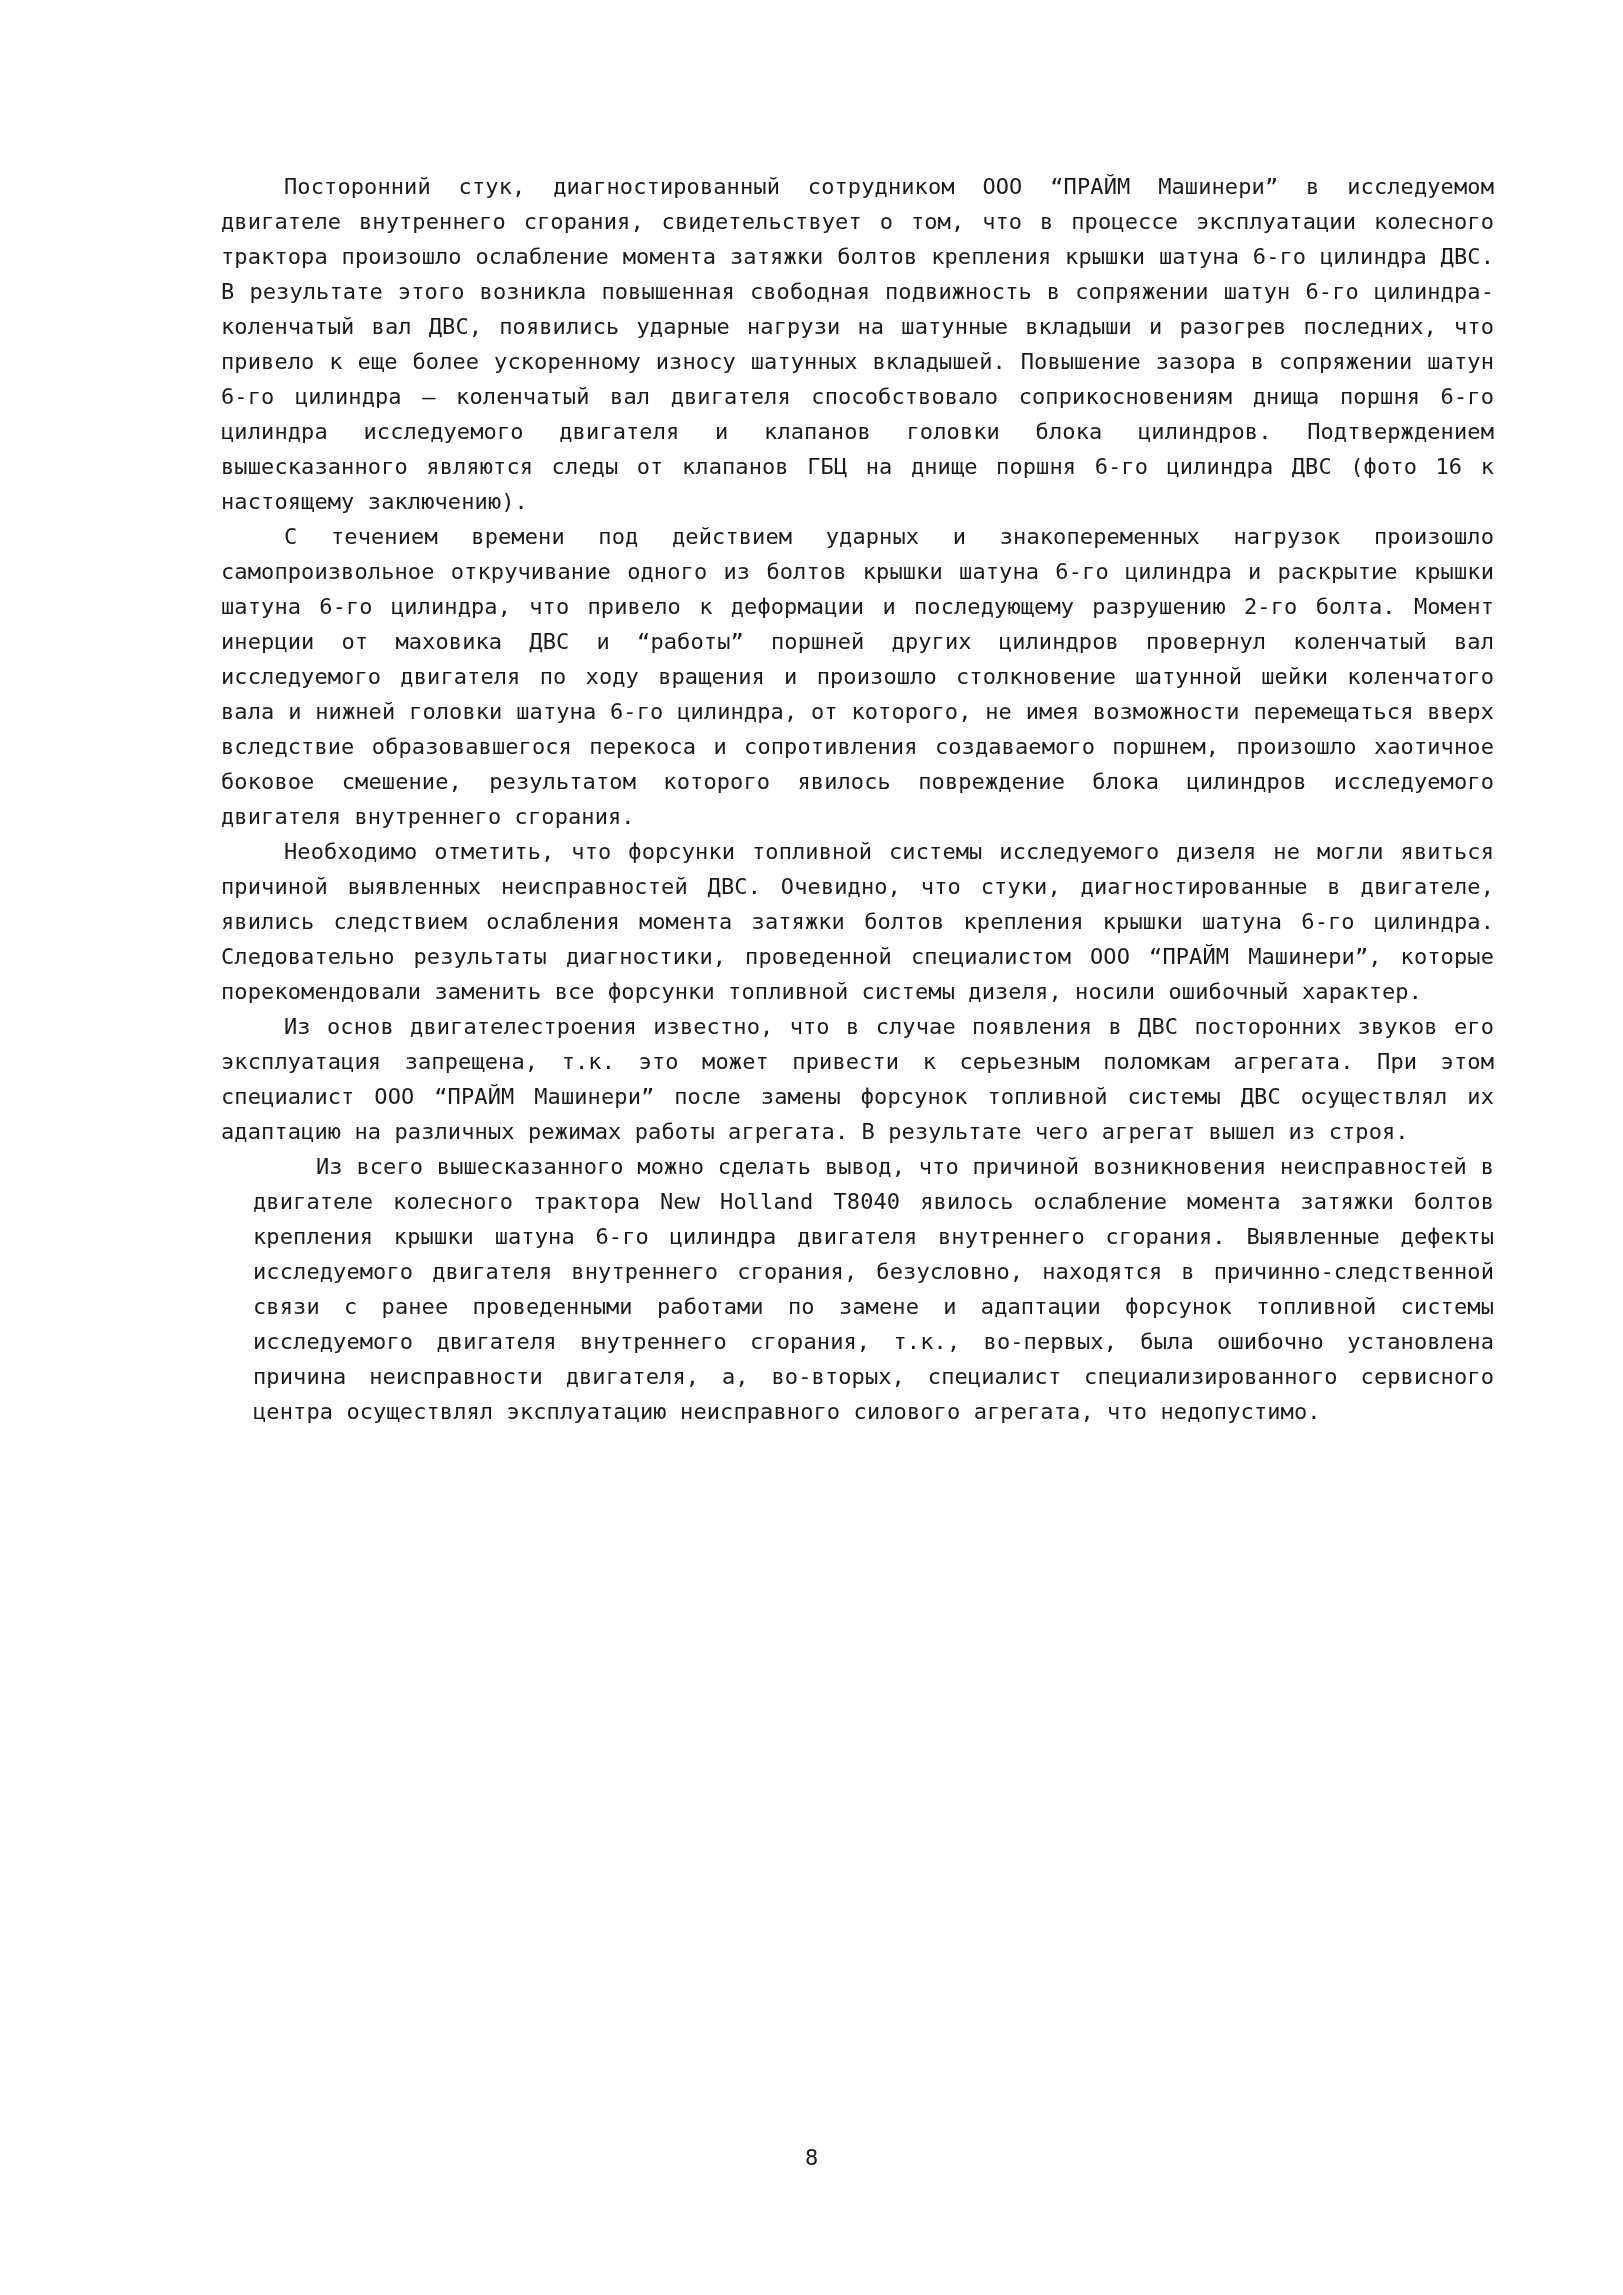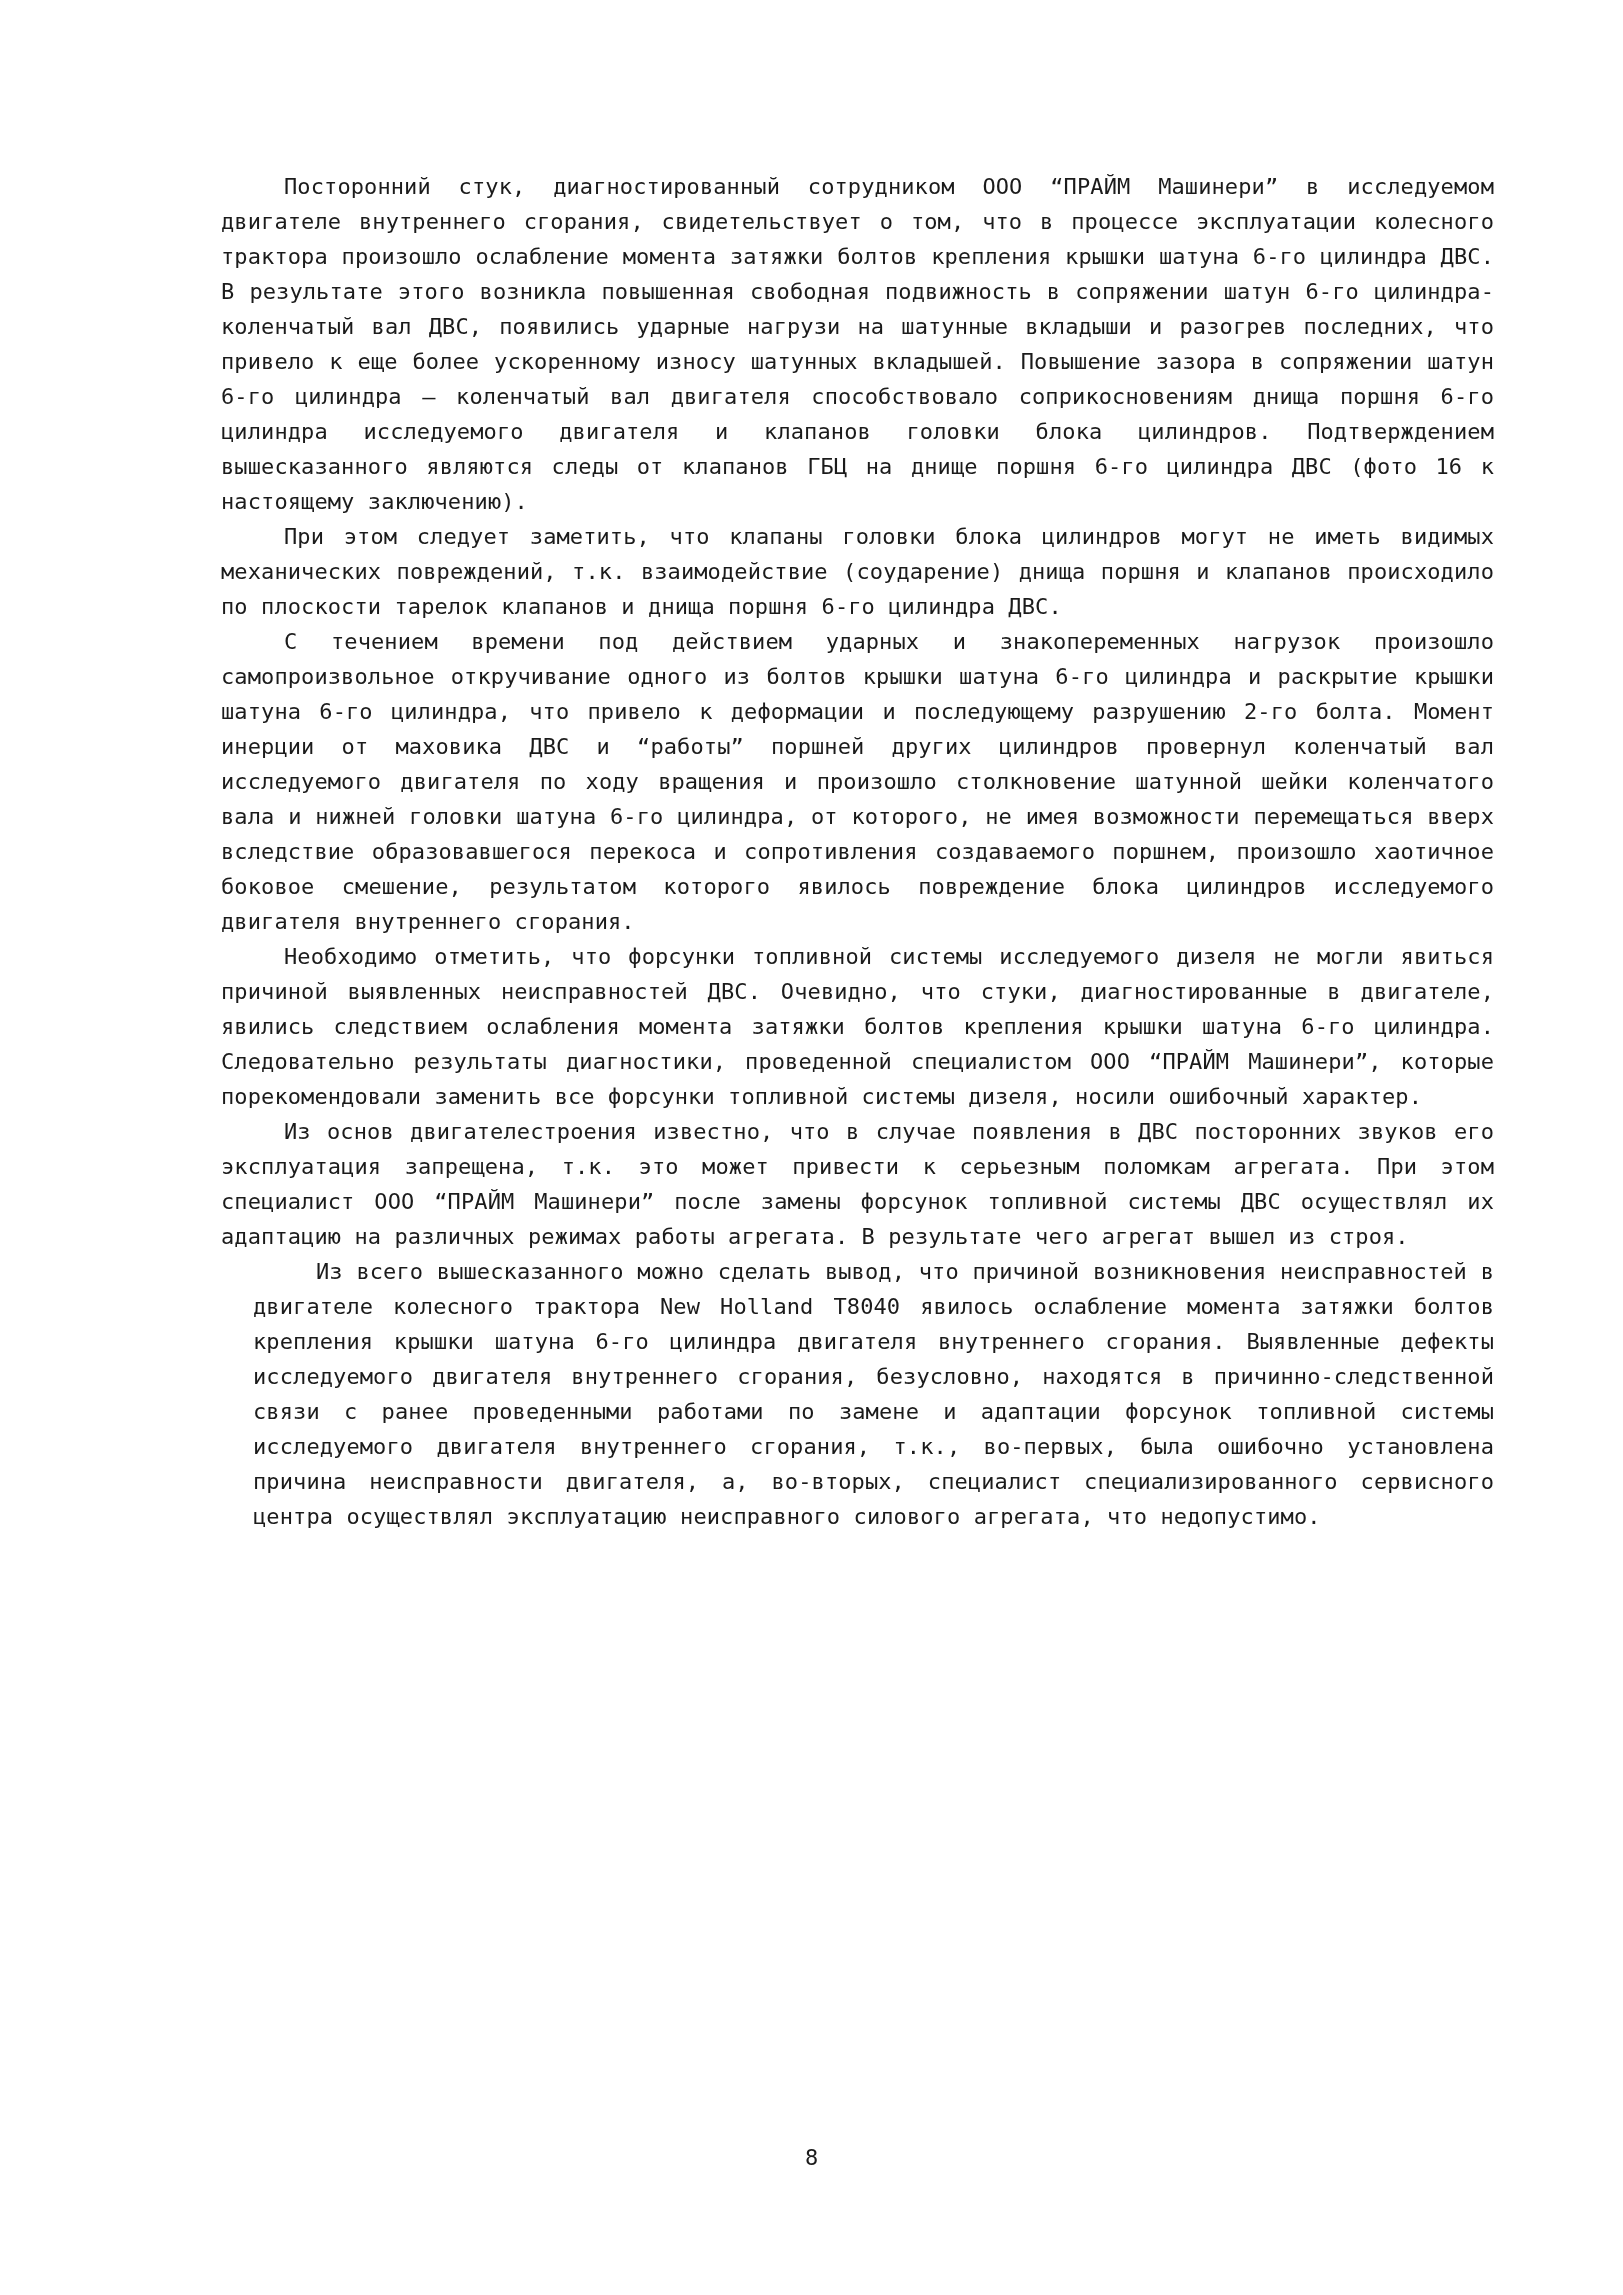--- a/index.html
+++ b/index.html
@@ -52,21 +52,20 @@
     font-size: 22px;
     color: #1b1b1b;
   }
 </style>
 </head>
 <body>
 
 <div class="page">
   <div class="body-text">
     <p class="para">Посторонний стук, диагностированный сотрудником ООО “ПРАЙМ Машинери” в исследуемом двигателе внутреннего сгорания, свидетельствует о том, что в процессе эксплуатации колесного трактора произошло ослабление момента затяжки болтов крепления крышки шатуна 6-го цилиндра ДВС. В результате этого возникла повышенная свободная подвижность в сопряжении шатун 6-го цилиндра-коленчатый вал ДВС, появились ударные нагрузи на шатунные вкладыши и разогрев последних, что привело к еще более ускоренному износу шатунных вкладышей. Повышение зазора в сопряжении шатун 6-го цилиндра – коленчатый вал двигателя способствовало соприкосновениям днища поршня 6-го цилиндра исследуемого двигателя и клапанов головки блока цилиндров. Подтверждением вышесказанного являются следы от клапанов ГБЦ на днище поршня 6-го цилиндра ДВС (фото 16 к настоящему заключению).</p>
-    <p class="para">При этом следует заметить, что клапаны головки блока цилиндров могут не иметь видимых механических повреждений, т.к. взаимодействие (соударение) днища поршня и клапанов происходило по плоскости тарелок клапанов и днища поршня 6-го цилиндра ДВС.</p>
     <p class="para">С течением времени под действием ударных и знакопеременных нагрузок произошло самопроизвольное откручивание одного из болтов крышки шатуна 6-го цилиндра и раскрытие крышки шатуна 6-го цилиндра, что привело к деформации и последующему разрушению 2-го болта. Момент инерции от маховика ДВС и “работы” поршней других цилиндров провернул коленчатый вал исследуемого двигателя по ходу вращения и произошло столкновение шатунной шейки коленчатого вала и нижней головки шатуна 6-го цилиндра, от которого, не имея возможности перемещаться вверх вследствие образовавшегося перекоса и сопротивления создаваемого поршнем, произошло хаотичное боковое смешение, результатом которого явилось повреждение блока цилиндров исследуемого двигателя внутреннего сгорания.</p>
     <p class="para">Необходимо отметить, что форсунки топливной системы исследуемого дизеля не могли явиться причиной выявленных неисправностей ДВС. Очевидно, что стуки, диагностированные в двигателе, явились следствием ослабления момента затяжки болтов крепления крышки шатуна 6-го цилиндра. Следовательно результаты диагностики, проведенной специалистом ООО “ПРАЙМ Машинери”, которые порекомендовали заменить все форсунки топливной системы дизеля, носили ошибочный характер.</p>
     <p class="para">Из основ двигателестроения известно, что в случае появления в ДВС посторонних звуков его эксплуатация запрещена, т.к. это может привести к серьезным поломкам агрегата. При этом специалист ООО “ПРАЙМ Машинери” после замены форсунок топливной системы ДВС осуществлял их адаптацию на различных режимах работы агрегата. В результате чего агрегат вышел из строя.</p>
     <p class="para">Из всего вышесказанного можно сделать вывод, что причиной возникновения неисправностей в двигателе колесного трактора New Holland T8040 явилось ослабление момента затяжки болтов крепления крышки шатуна 6-го цилиндра двигателя внутреннего сгорания. Выявленные дефекты исследуемого двигателя внутреннего сгорания, безусловно, находятся в причинно-следственной связи с ранее проведенными работами по замене и адаптации форсунок топливной системы исследуемого двигателя внутреннего сгорания, т.к., во-первых, была ошибочно установлена причина неисправности двигателя, а, во-вторых, специалист специализированного сервисного центра осуществлял эксплуатацию неисправного силового агрегата, что недопустимо.</p>
   </div>
 </div>
 <div class="page-number">8</div>
 
 
 </body></html>

